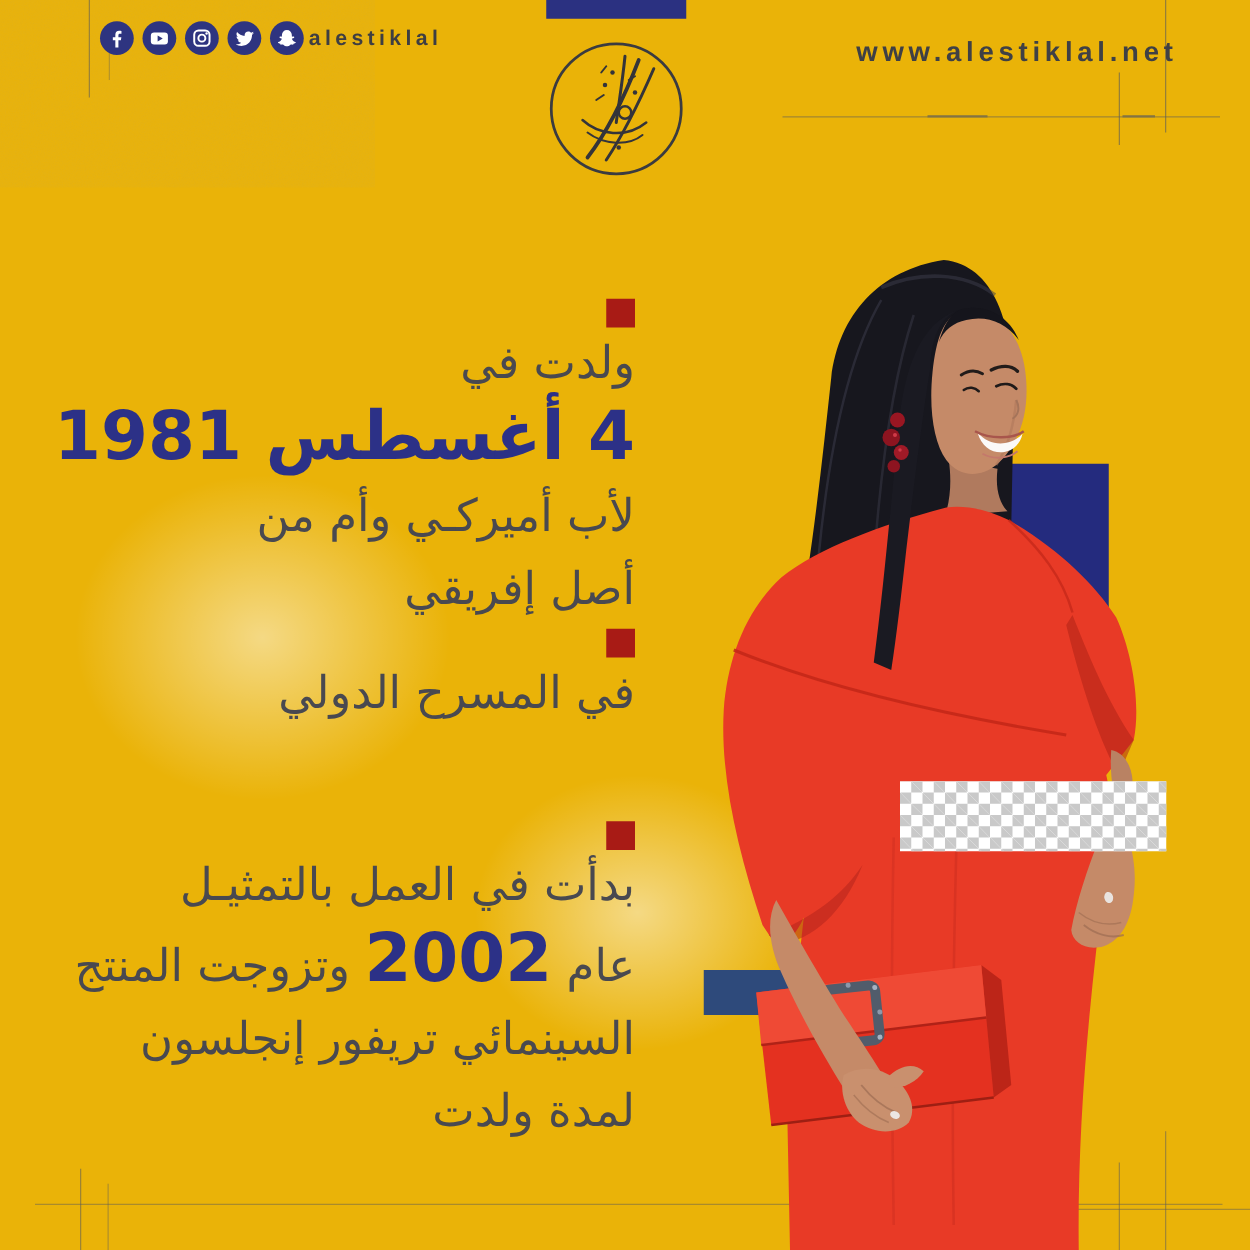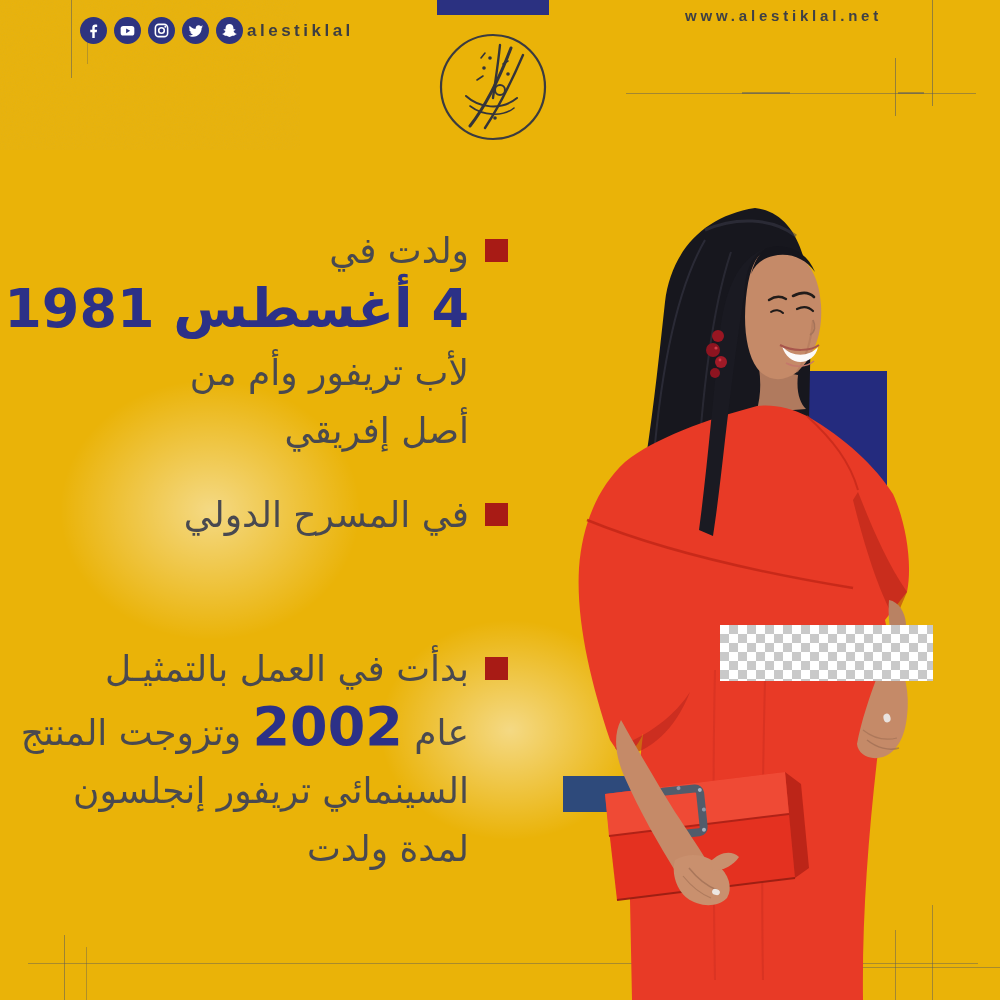--- a/index.html
+++ b/index.html
@@ -14,25 +14,25 @@
     background:radial-gradient(closest-side,rgba(255,255,255,.5),rgba(255,255,255,0));}
   
   .gline{position:absolute;z-index:2;background:#5b5b59;pointer-events:none;}
   
   .topbar-rect{position:absolute;left:437px;top:0;width:112px;height:15px;z-index:6;}
   .social-row{position:absolute;left:80px;top:17px;height:27px;display:flex;gap:7px;z-index:6;}
   .sicon{width:27px;height:27px;border-radius:50%;display:flex;align-items:center;justify-content:center;cursor:pointer;}
   .sicon svg{width:21px;height:21px;display:block;}
   .handle{position:absolute;left:247px;top:21px;z-index:6;
     font-size:17px;font-weight:bold;letter-spacing:3.5px;color:#3e3e42;}
-  .website{position:absolute;left:685px;top:7px;z-index:6;
-    font-size:15px;font-weight:bold;letter-spacing:3.8px;color:#3f4045;cursor:pointer;}
+  .website{position:absolute;left:685px;top:29px;z-index:6;
+    font-size:22px;font-weight:bold;letter-spacing:3.8px;color:#3f4045;cursor:pointer;}
   .logo{position:absolute;left:437px;top:28px;width:112px;height:118px;z-index:6;}
   
-  .fact{position:absolute;right:492px;z-index:6;display:flex;flex-direction:row;direction:rtl;}
+  .fact{position:absolute;right:492px;z-index:6;display:flex;flex-direction:column;direction:rtl;}
   .bullet{width:23px;height:23px;margin-top:17px;margin-left:16px;flex:0 0 auto;}
   .fact-text{direction:rtl;text-align:right;white-space:nowrap;
     font-family:"DejaVu Sans",sans-serif;font-size:36px;color:#494950;line-height:58px;}
   .fact-text .hl{color:#2c3187;font-weight:bold;font-size:54px;}
   
   .navy-rect{position:absolute;left:808px;top:371px;width:79px;height:142px;z-index:3;}
   .steel-rect{position:absolute;left:563px;top:776px;width:83px;height:36px;z-index:3;}
   .photo{position:absolute;left:555px;top:200px;width:400px;height:800px;z-index:4;pointer-events:none;}
   .checker{position:absolute;left:720px;top:625px;width:213px;height:56px;z-index:5;
     background-color:#ffffff;
@@ -216,21 +216,21 @@
     <ellipse cx="161" cy="692" rx="4" ry="3" fill="#ece7e3" transform="rotate(20 161 692)"></ellipse>
   </svg>
 
   <div class="checker"></div>
 
   <div class="fact" style="top:222px;">
     <div class="bullet" style="background:#a81b15;"></div>
     <div class="fact-text">
       <div><span>ولدت في</span></div>
       <div><span class="hl">4 أغسطس 1981</span></div>
-      <div><span>لأب تريفور وأم من</span></div>
+      <div><span>لأب أميركـي وأم من</span></div>
       <div><span>أصل إفريقي</span></div>
     </div>
   </div>
 
   <div class="fact" style="top:486px;">
     <div class="bullet" style="background:#a81b15;"></div>
     <div class="fact-text">
       <div><span>في المسرح الدولي</span></div>
     </div>
   </div>

